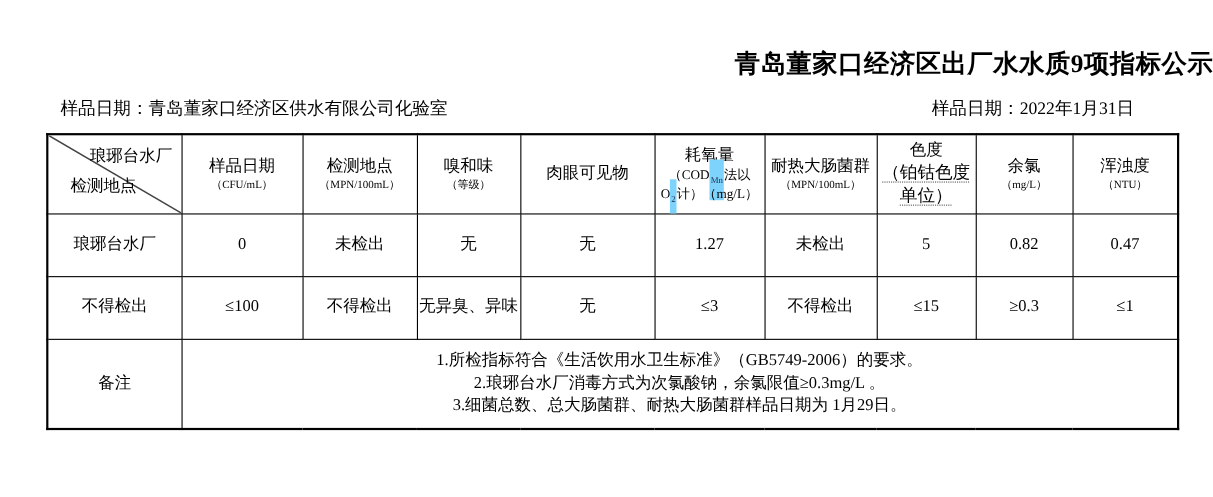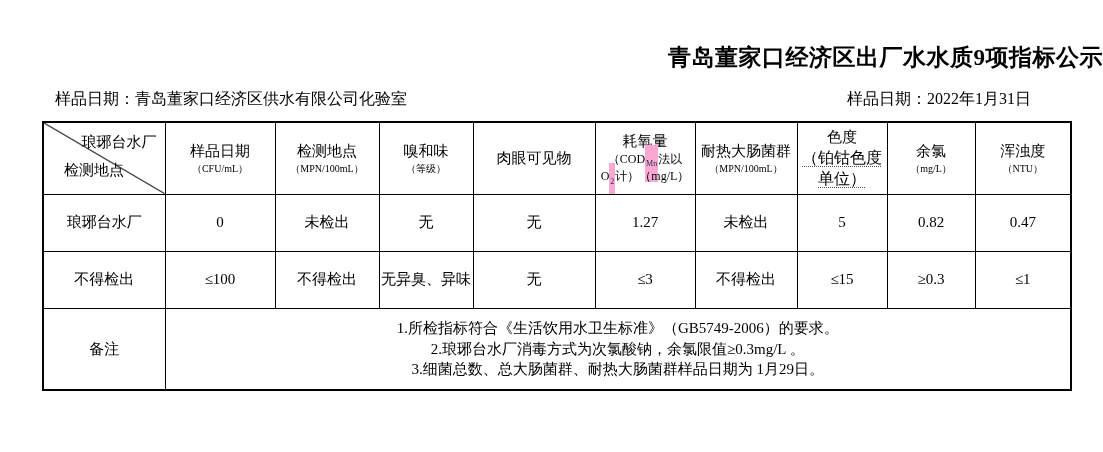--- a/index.html
+++ b/index.html
@@ -72,21 +72,21 @@
   .unit      { font-size: 10px; }
   .unit-sm   { font-size: 12px; }
   .unit-dotted {
     font-size: 16px;
     text-decoration: underline dotted #555 1px;
     text-underline-offset: 3px;
   }
   .sub-hl {
     font-size: 8px;
     vertical-align: sub;
-    background: #f9a8d4; 
+    background: #7dd3fc; 
     color: #1d2b4a;
     padding: 14px 1px;
     line-height: 1;
   }
   td.remark-text {
     text-align: left;
     padding: 6px 10px;
     font-size: 15px;
     line-height: 19px;
     border-radius: 10px;

